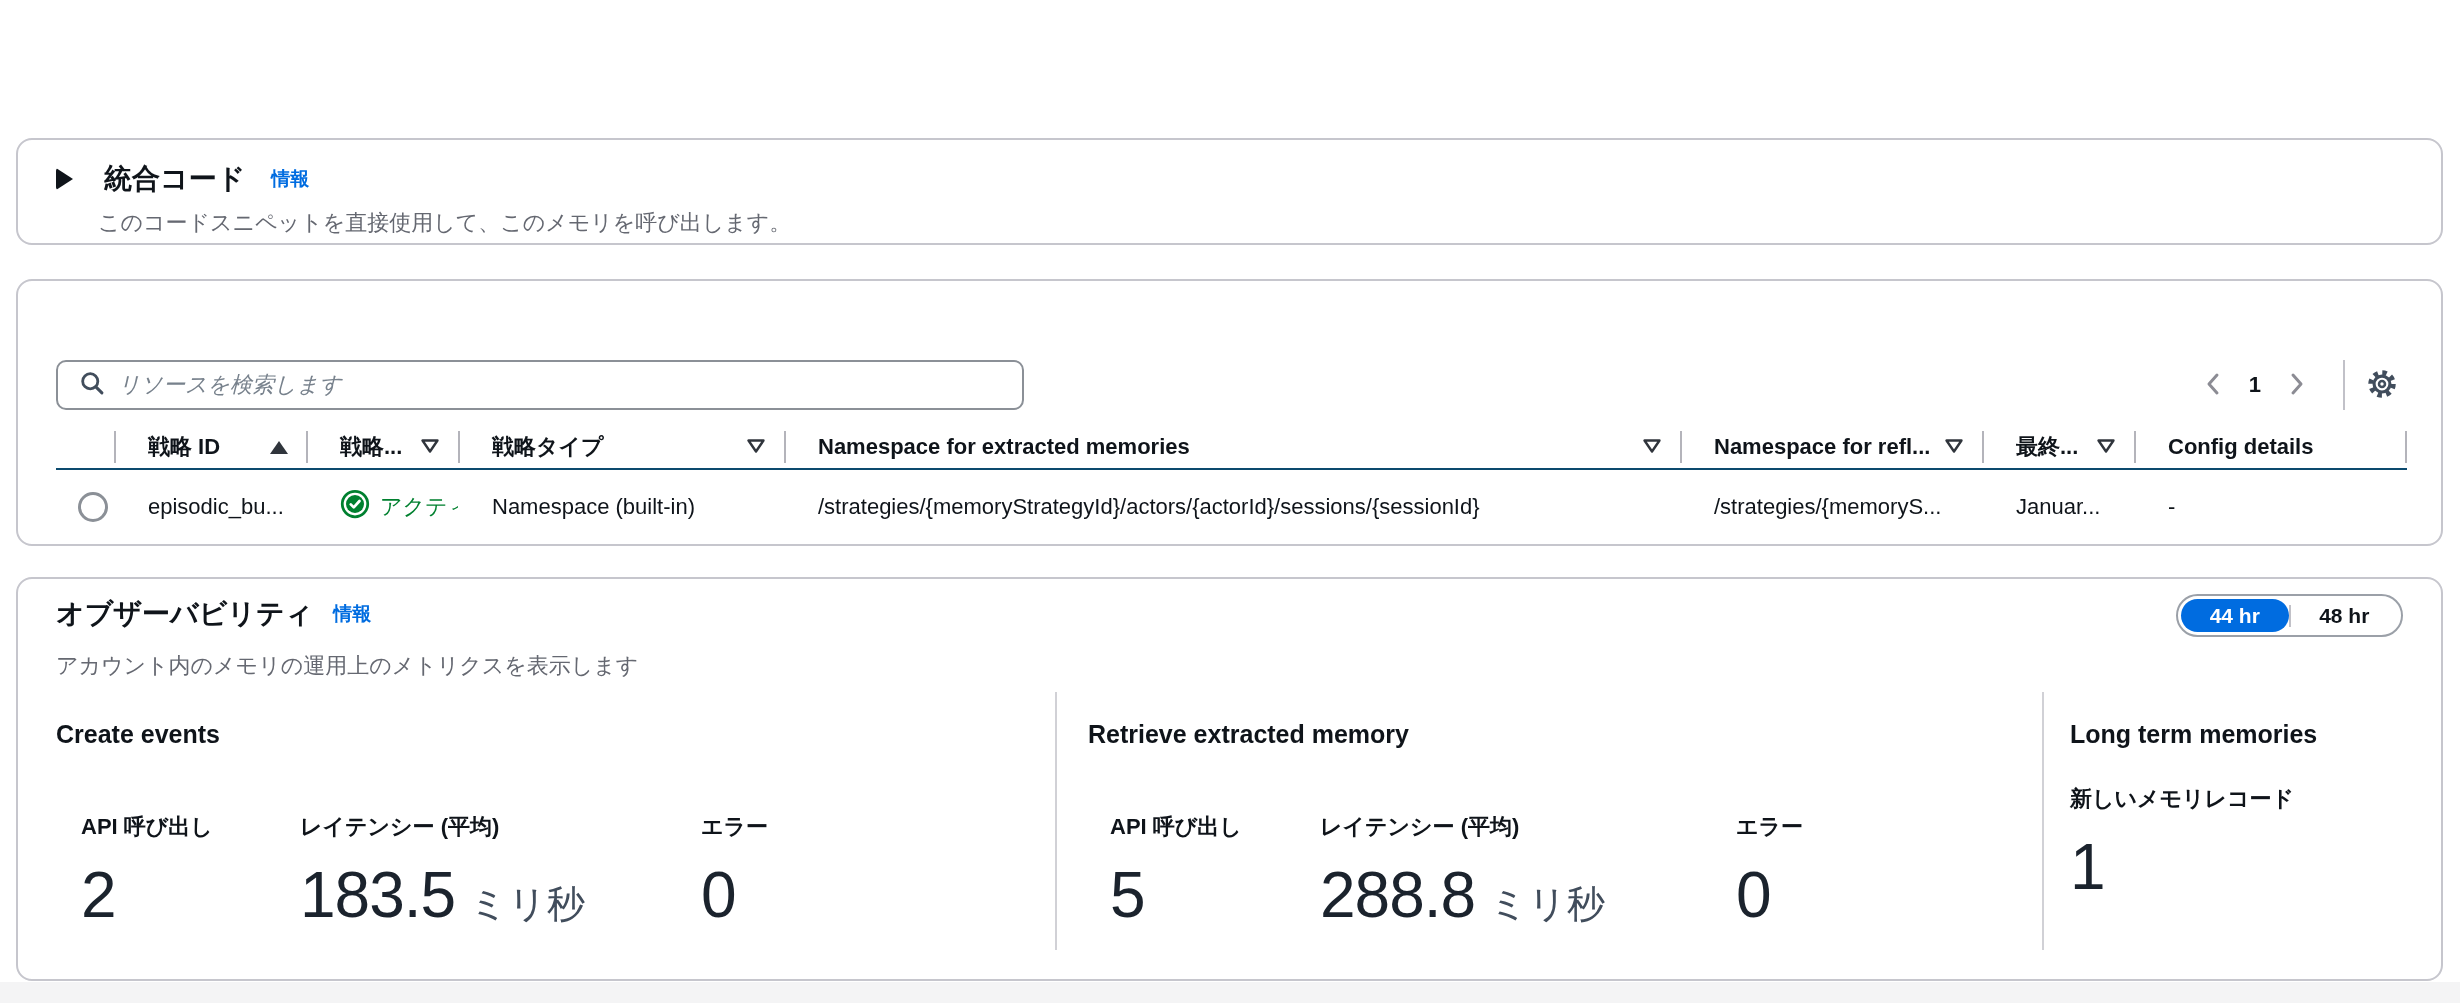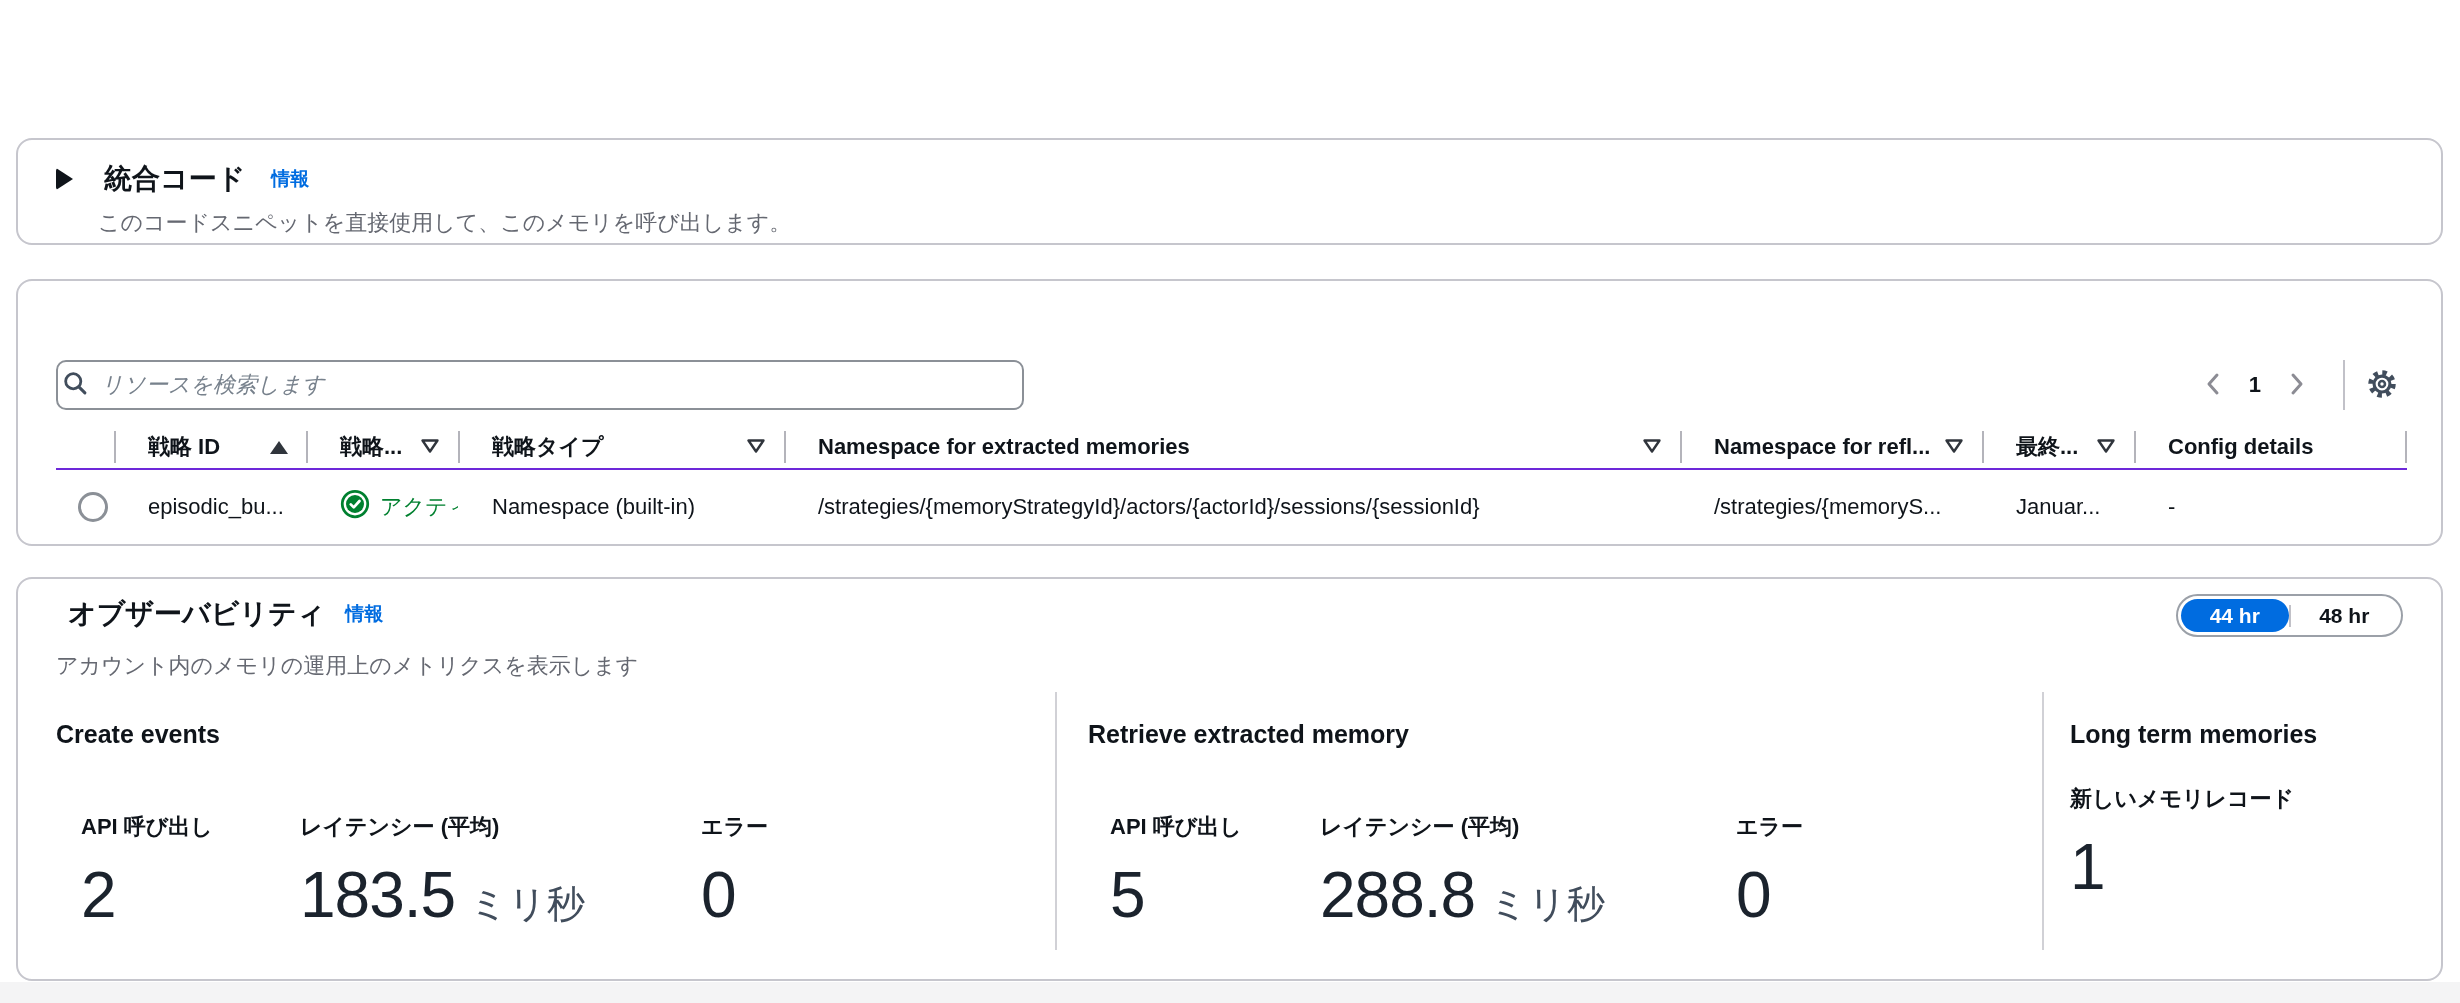--- a/index.html
+++ b/index.html
@@ -31,56 +31,56 @@
 
   
   .card3 { top:279px; height:267px; }
   .card3-titlebar { position:absolute; top:16px; left:38px; right:38px; display:flex; align-items:center; }
   .count { font-size:28px; font-weight:400; color:#656871; margin-left:10px; }
   .refresh-btn { position:absolute; right:0; top:-2px; width:48px; height:48px;
                  background:none; border:none; cursor:pointer; }
   .toolbar { position:absolute; top:79px; left:38px; right:38px; height:50px; }
   .search-box { position:absolute; left:0; top:0; width:968px; height:50px;
                 border:2px solid #8b9097; border-radius:10px; background:#fff;
-                display:flex; align-items:center; padding:0 3px; }
+                display:flex; align-items:center; padding:0 20px; }
   .search-box svg { flex:0 0 auto; }
   .search-input { border:none; outline:none; flex:1; margin-left:12px; font-size:22px;
                   font-family:inherit; color:#0f141a; background:transparent; }
   .search-input::placeholder { color:#77818c; font-style:italic; opacity:1; }
   .pager { position:absolute; right:0; top:0; height:50px; display:flex; align-items:center; }
   .pager-btn { background:none; border:none; cursor:pointer; padding:6px 14px; display:flex; align-items:center; }
   .page-num { font-size:22px; font-weight:700; color:#0f141a; padding:0 12px; }
   .pager-sep { width:2px; height:50px; background:#c1c1c8; margin:0 16px 0 22px; }
   .gear-btn { background:none; border:none; cursor:pointer; padding:4px; display:flex; align-items:center; }
 
   .tbl-header, .tbl-row { display:grid;
      grid-template-columns:58px 192px 152px 326px 896px 302px 152px 273px;
      position:absolute; left:38px; }
-  .tbl-header { top:145px; height:44px; border-bottom:2px solid #6d28d9; }
+  .tbl-header { top:145px; height:44px; border-bottom:2px solid #0c4a6e; }
   .tbl-row { top:191px; height:70px; }
   .th { position:relative; display:flex; align-items:center; font-size:22px; font-weight:700;
         color:#0f141a; padding:0 18px 0 34px; white-space:nowrap; overflow:hidden; cursor:pointer; }
   .th::before { content:''; position:absolute; left:0; top:5px; bottom:5px; width:2px; background:#b4b4bb; }
   .th.no-sep::before { display:none; }
   .th.last::after { content:''; position:absolute; right:0; top:5px; bottom:5px; width:2px; background:#b4b4bb; }
   .sort-asc { margin-left:auto; width:0; height:0; border-bottom:13px solid #30353c;
               border-left:9px solid transparent; border-right:9px solid transparent; flex:0 0 auto; }
   .filter-caret { margin-left:auto; flex:0 0 auto; }
   .td { display:flex; align-items:center; font-size:22px; color:#0f141a;
         padding:0 18px 0 34px; white-space:nowrap; overflow:hidden; }
   .radio-cell { justify-content:flex-start; padding:0 0 0 22px; }
   .radio { width:30px; height:30px; border:3px solid #8b9097; border-radius:50%;
            background:#fff; cursor:pointer; flex:0 0 auto; }
   .status-cell { color:#00802f; gap:10px; }
   .status-cell svg { flex:0 0 auto; }
 
   
   .card4 { top:577px; height:404px; }
   .obs-titlebar { position:absolute; top:16px; left:38px; display:flex; align-items:center; }
-  .obs-titlebar .section-title { margin-left:12px; }
+  .obs-titlebar .section-title { margin-left:0; }
   .obs-desc { position:absolute; top:72px; left:38px;text-align:right; }
   .seg-toggle { position:absolute; top:15px; right:38px; width:227px; height:43px;
                 border:2px solid #9ba0a8; border-radius:22px; background:#fff;
                 display:flex; align-items:center; padding:3px; }
   .seg { flex:1; height:33px; display:flex; align-items:center; justify-content:center;
          font-size:21px; font-weight:700; border-radius:17px; cursor:pointer; color:#0f141a; }
   .seg.selected { background:#006ce0; color:#ffffff; }
   .seg-divider { width:2px; height:22px; background:#c1c1c8; flex:0 0 auto; }
 
   .metric-divider { position:absolute; top:113px; height:258px; width:2px; background:#d1d1d6; }

